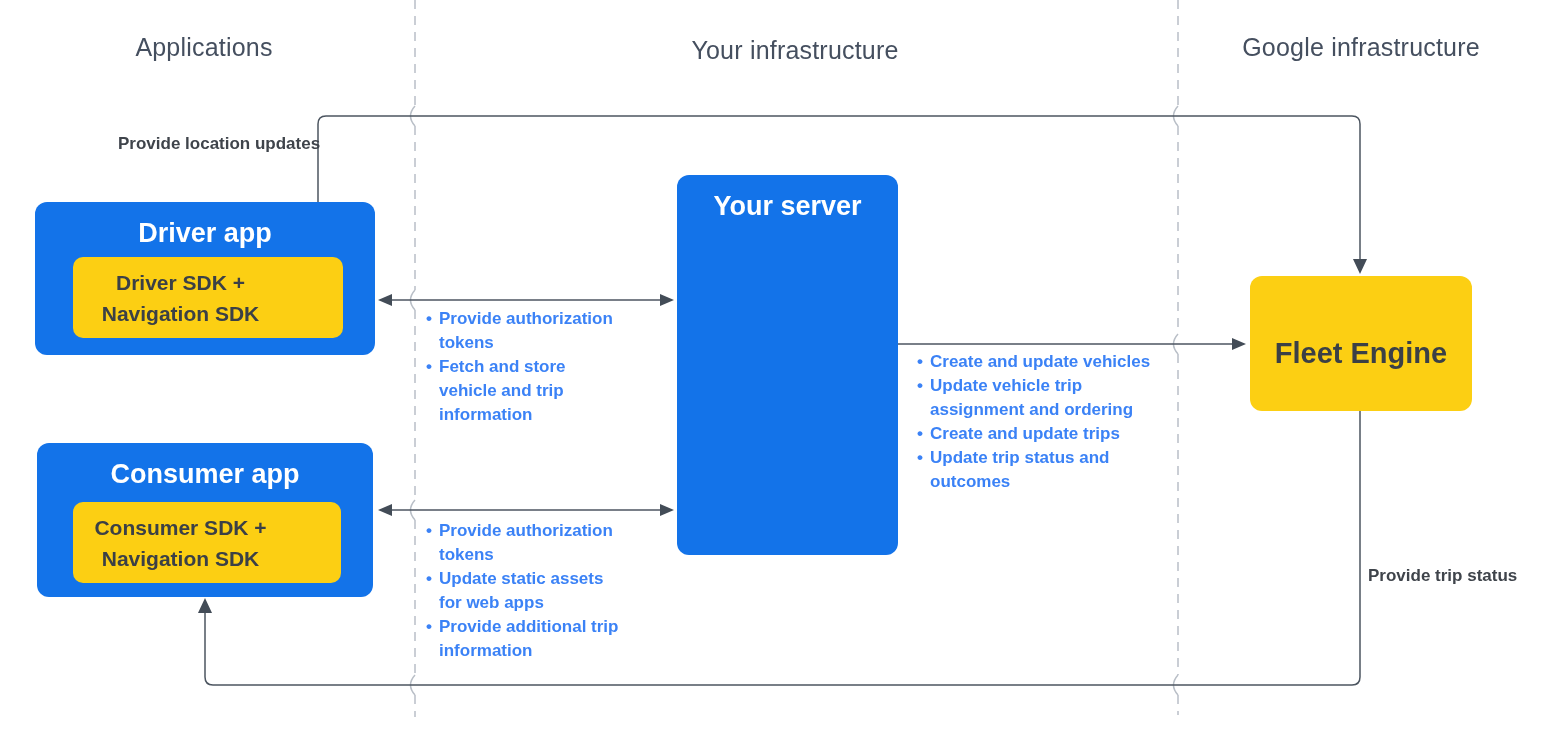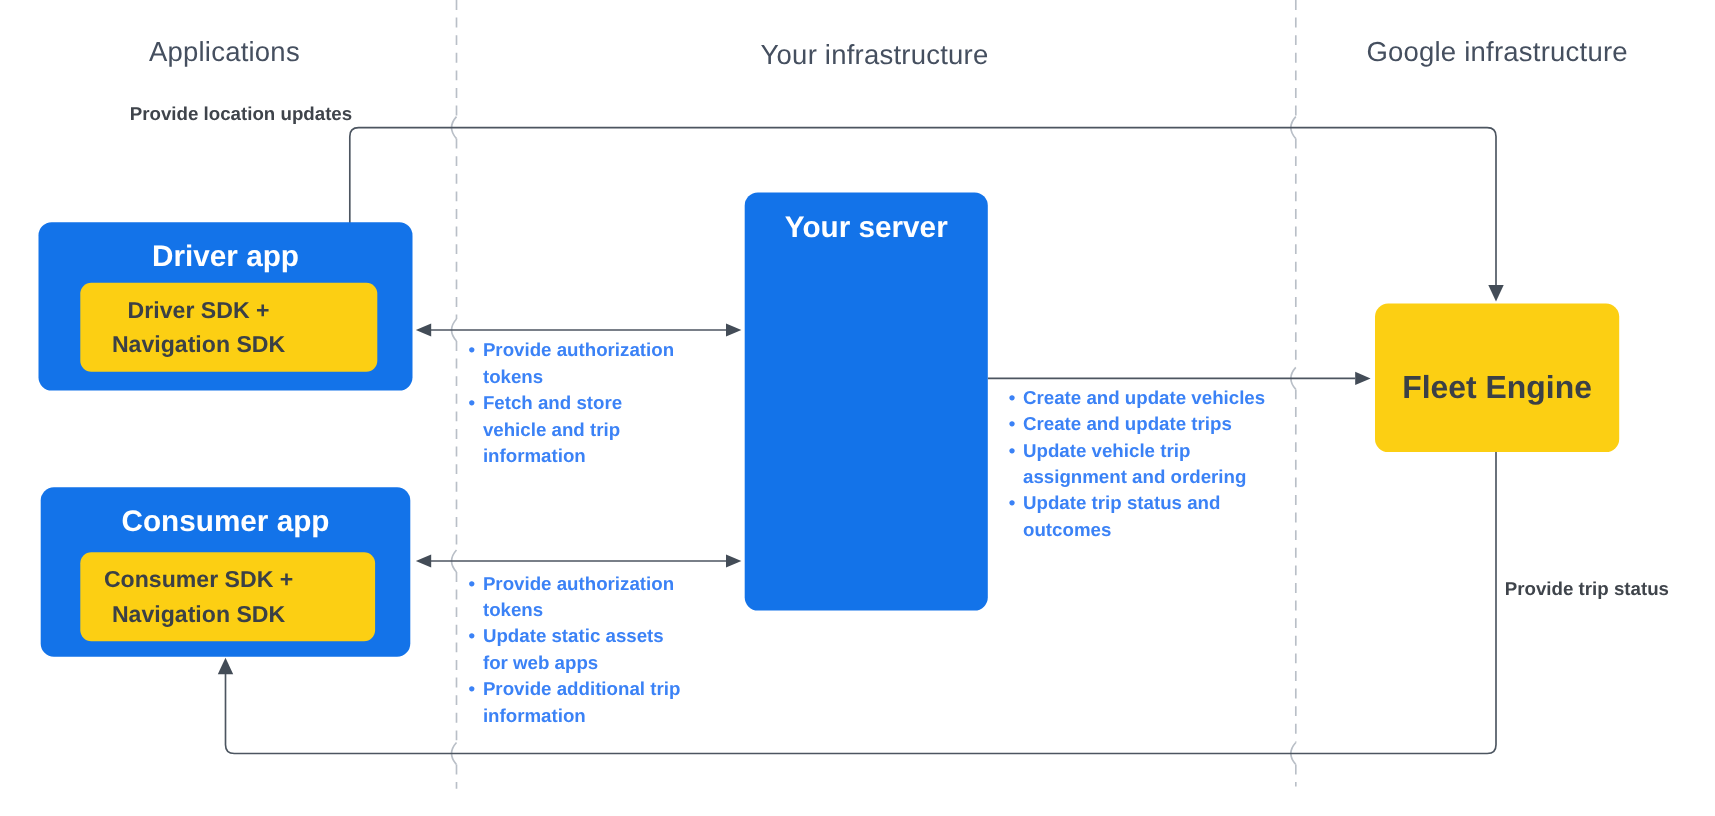--- a/index.html
+++ b/index.html
@@ -73,20 +73,21 @@
     font-weight: 700;
     color: #3b4046;
     margin-top: 20px;
   }
   .edge-label {
     position: absolute;
     font-size: 17px;
     font-weight: 700;
     color: #3f444b;
     white-space: nowrap;
+    margin-top: 40px;
   }
   .bullet-list {
     position: absolute;
     font-size: 17px;
     font-weight: 700;
     color: #3b82f6;
     line-height: 24px;
   }
   .bullet-item {
     position: relative;
@@ -184,18 +185,18 @@
   </div>
 
   <div class="bullet-list" style="left:426px; top:519px; width:200px;">
     <div class="bullet-item">Provide authorization tokens</div>
     <div class="bullet-item">Update static assets for web apps</div>
     <div class="bullet-item">Provide additional trip information</div>
   </div>
 
   <div class="bullet-list" style="left:917px; top:350px; width:244px;">
     <div class="bullet-item">Create and update vehicles</div>
+    <div class="bullet-item">Update vehicle trip assignment and ordering</div>
     <div class="bullet-item">Create and update trips</div>
-    <div class="bullet-item">Update vehicle trip assignment and ordering</div>
     <div class="bullet-item">Update trip status and outcomes</div>
   </div>
 
 </div>
 
 </body></html>

